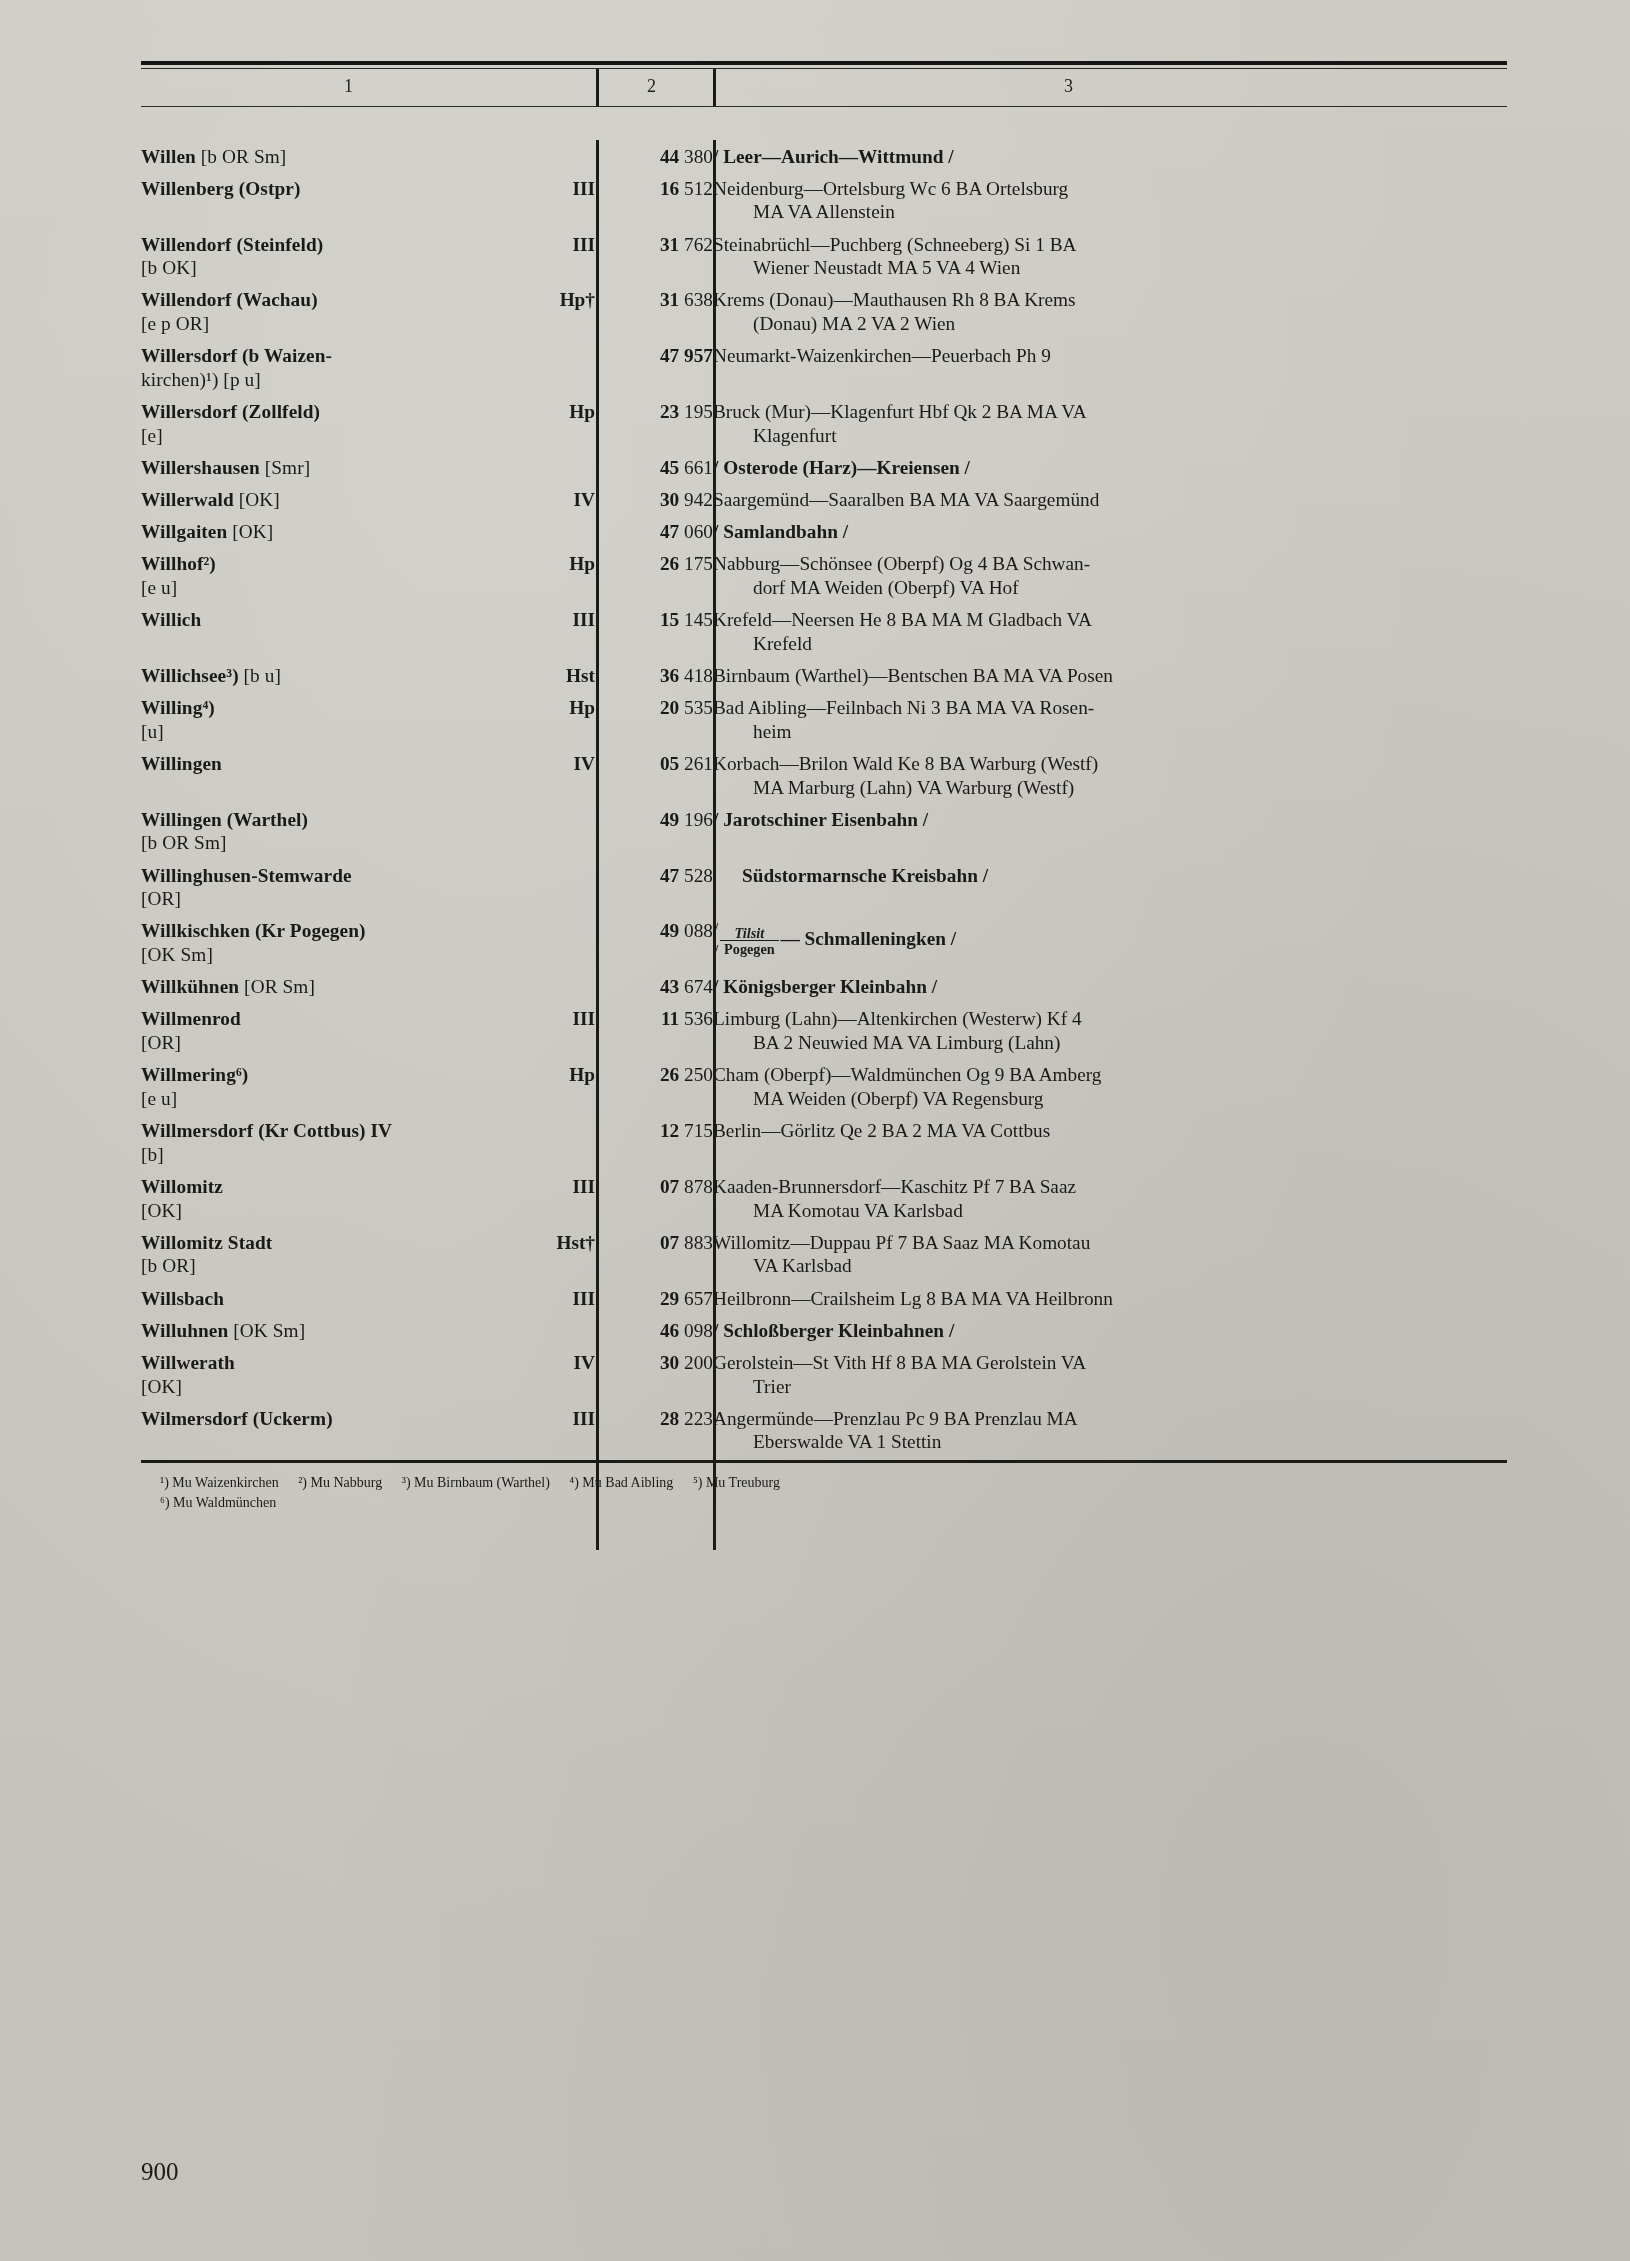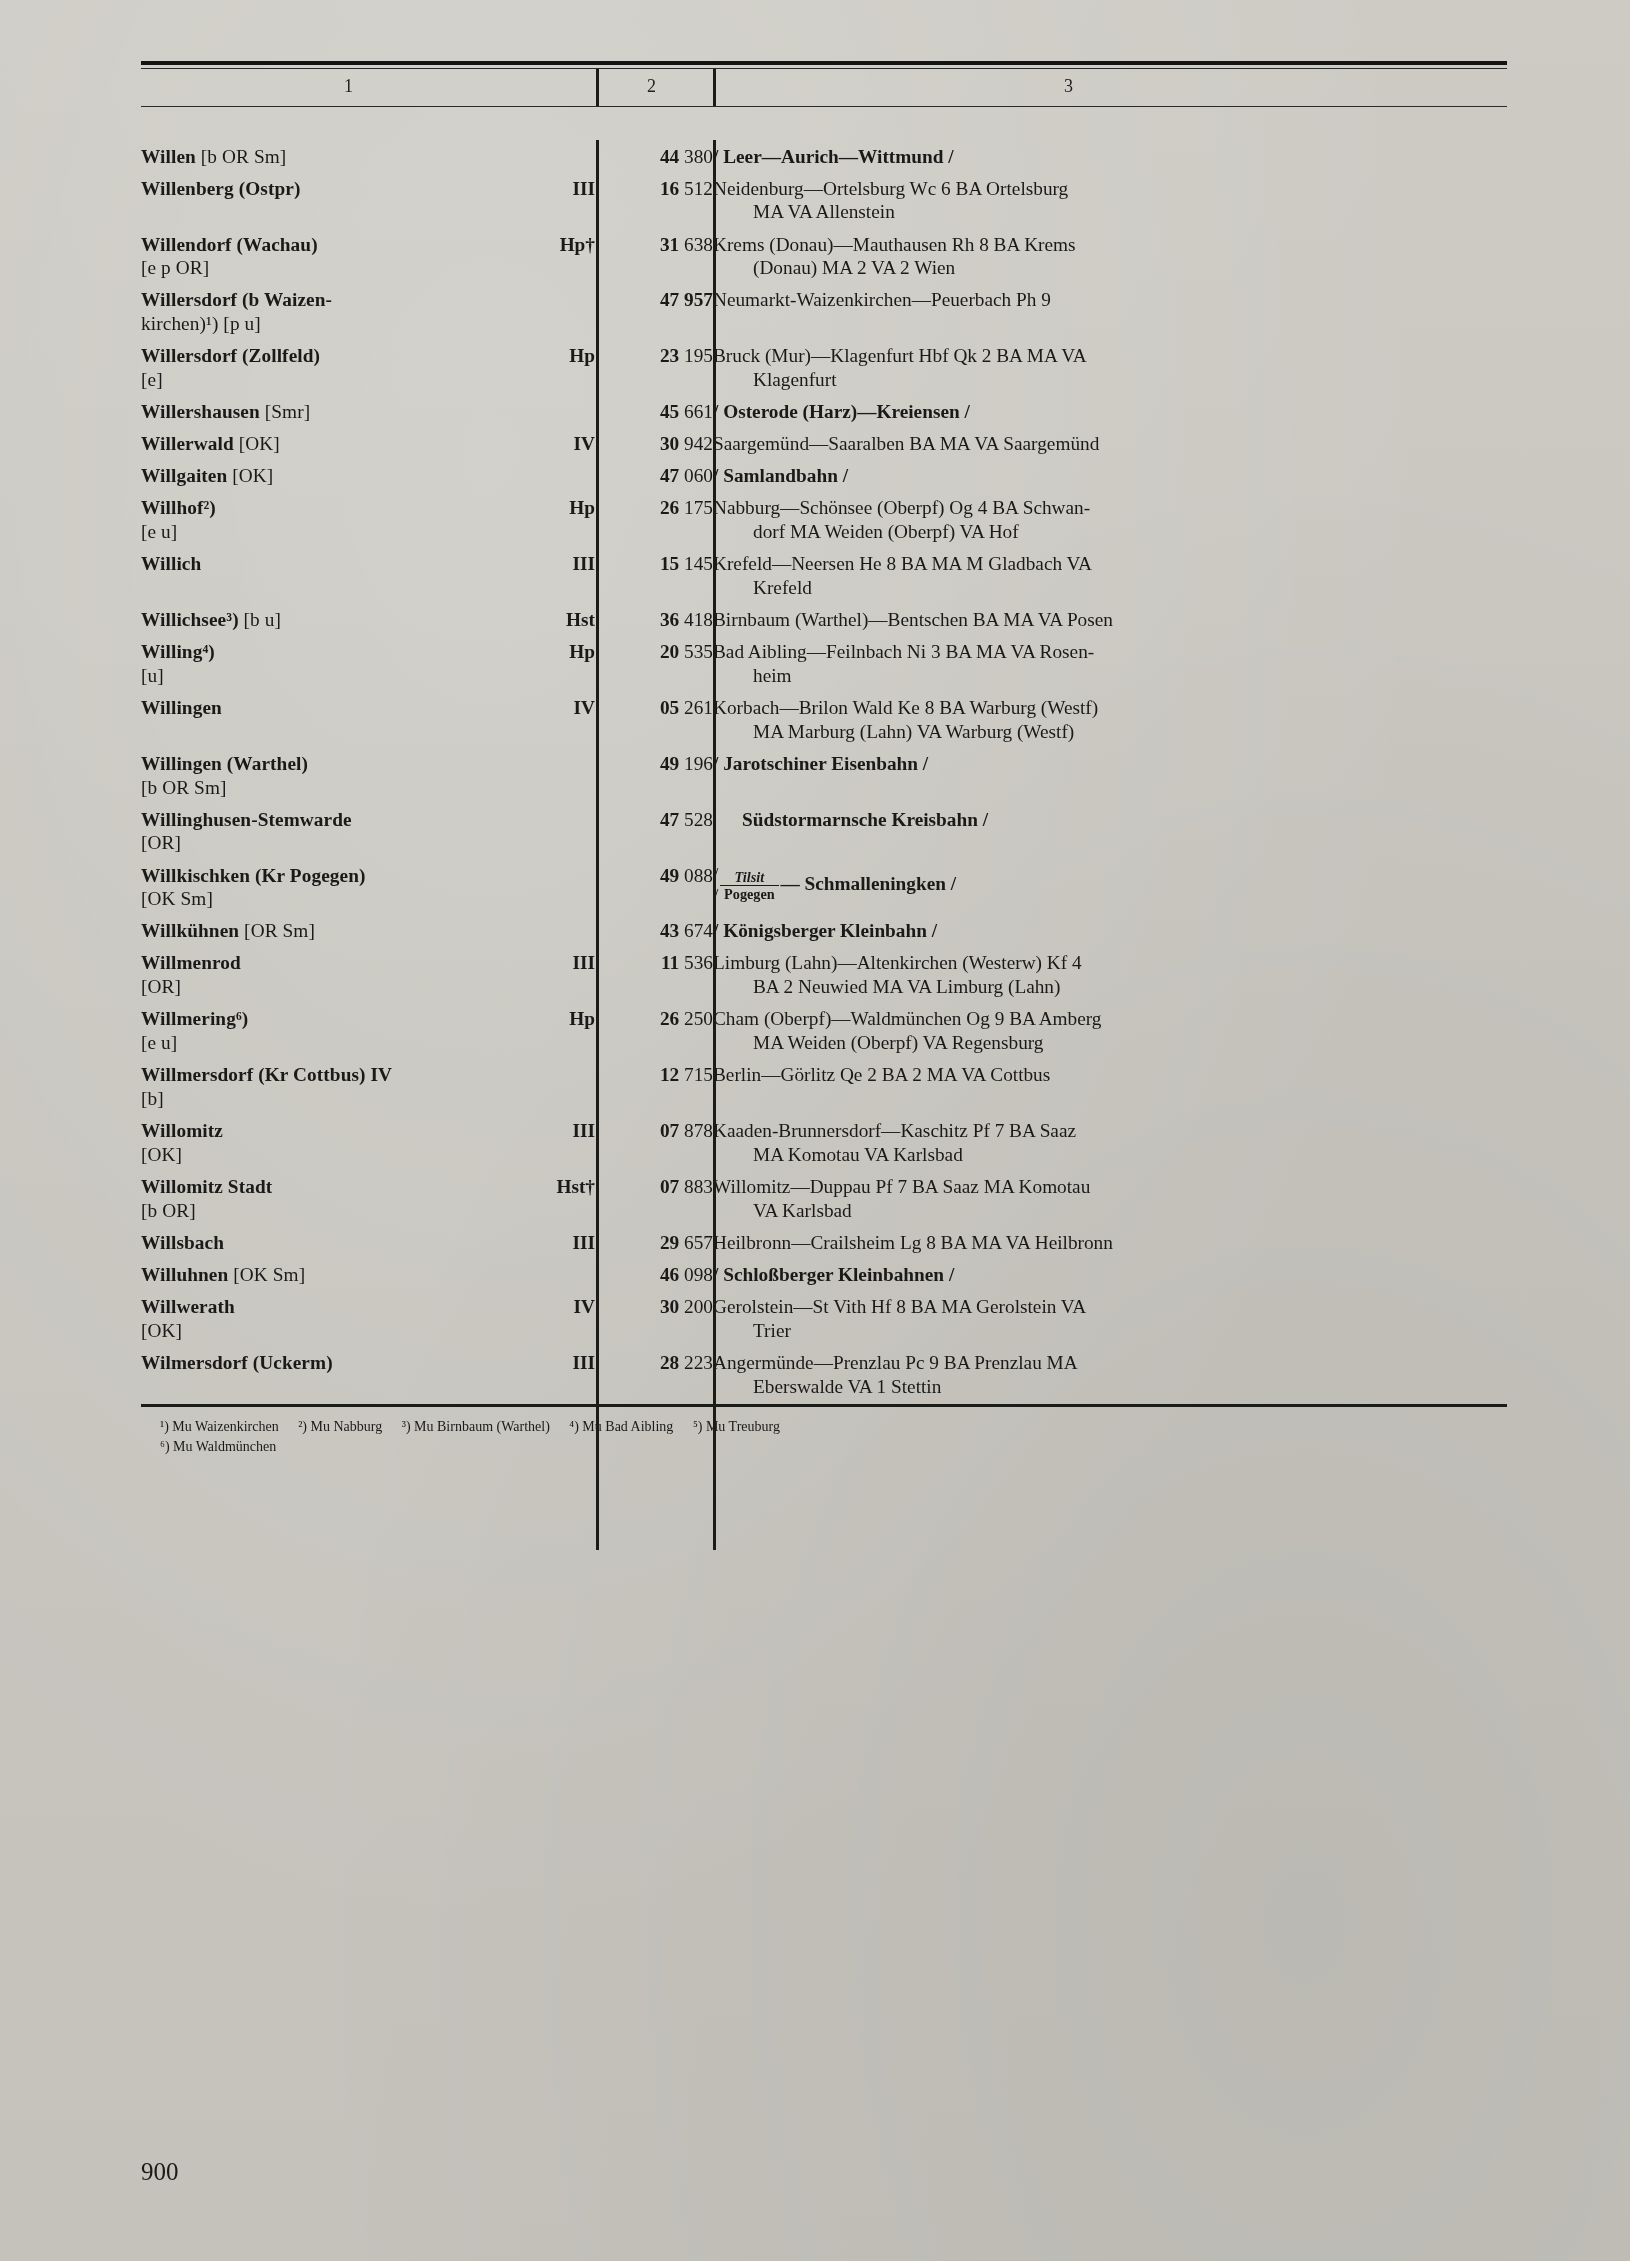--- a/index.html
+++ b/index.html
@@ -179,20 +179,26 @@
               <td class="num"><b>44</b> <span style="">380</span></td>
               <td class="desc"><span class="bold">/ Leer—Aurich—Wittmund /</span></td>
             </tr>
             <tr class="row">
               <td class="name"><span>Willenberg (Ostpr)</span></td>
               <td class="cls">III</td>
               <td class="num"><b>16</b> <span style="">512</span></td>
               <td class="desc"><span class="">Neidenburg—Ortelsburg   Wc 6    BA   Ortelsburg</span><span class="ind ">MA  VA  Allenstein</span></td>
             </tr>
             <tr class="row">
+              <td class="name"><span>Willendorf (Steinfeld)</span><span class="sub">[b OK]</span></td>
+              <td class="cls">III</td>
+              <td class="num"><b>31</b> <span style="">762</span></td>
+              <td class="desc"><span class="">Steinabrüchl—Puchberg  (Schneeberg)    Si 1    BA</span><span class="ind ">Wiener  Neustadt   MA 5  VA 4  Wien</span></td>
+            </tr>
+            <tr class="row">
               <td class="name"><span>Willendorf (Wachau)</span><span class="sub">[e p OR]</span></td>
               <td class="cls">Hp†</td>
               <td class="num"><b>31</b> <span style="">638</span></td>
               <td class="desc"><span class="">Krems  (Donau)—Mauthausen    Rh 8    BA  Krems</span><span class="ind ">(Donau)  MA 2  VA 2  Wien</span></td>
             </tr>
             <tr class="row">
               <td class="name"><span>Willersdorf (b Waizen-</span><span class="sub">kirchen)¹)  [p u]</span></td>
               <td class="cls"></td>
               <td class="num"><b>47</b> <span style="font-weight:bold;">957</span></td>
               <td class="desc"><span class="">Neumarkt-Waizenkirchen—Peuerbach   Ph 9</span></td>

